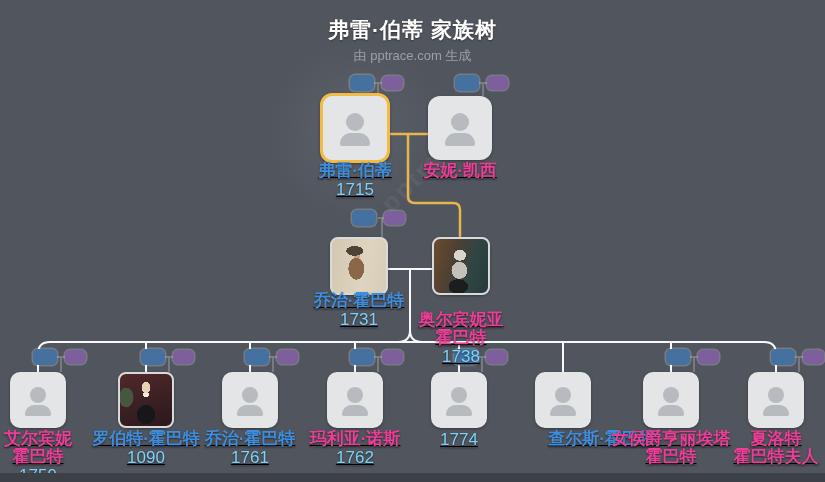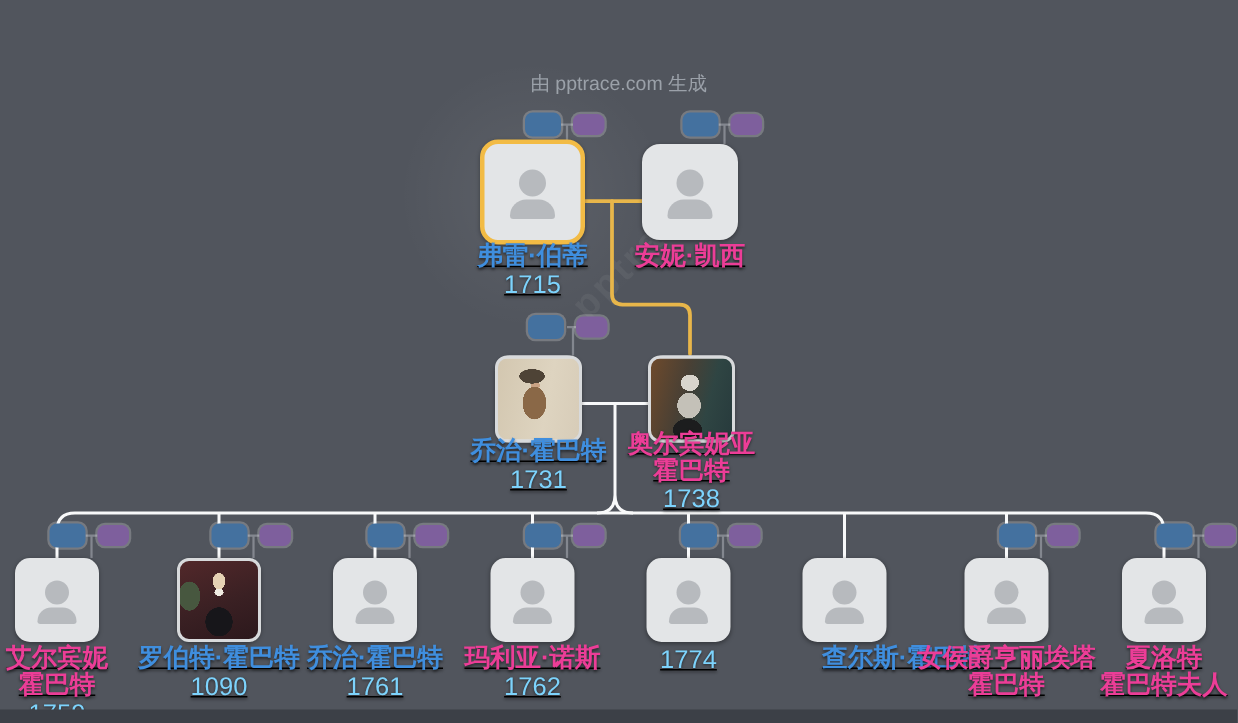--- a/index.html
+++ b/index.html
@@ -60,20 +60,21 @@
   .year{color:#7dd3fc;font-weight:normal;font-size:17px;line-height:19px;text-shadow:0 1px 2px rgba(0,0,0,.55);}
   .bottombar{position:absolute;left:0;bottom:0;width:825px;height:9px;background:#3c4047;z-index:6;}
 </style>
 </head>
 <body>
 
 <div id="canvas">
 
   <div class="glow"></div>
 
+  <div class="title">弗雷·伯蒂 家族树</div>
   <div class="subtitle">由 pptrace.com 生成</div>
   <div class="watermark">pptrace</div>
 
   <svg id="lines" width="825" height="482">
 
     <path d="M388,134 H428" stroke="#e8b64a" stroke-width="2.5" fill="none"></path>
     <path d="M408,134 V196 Q408,203 415,203 H453 Q460,203 460,210 V236" stroke="#e8b64a" stroke-width="2.5" fill="none" stroke-linecap="round"></path>
 
     <path d="M388,269 H432" stroke="#f8f9fa" stroke-width="2" fill="none"></path>
     <path d="M410,269 V330" stroke="#f8f9fa" stroke-width="2" fill="none"></path>
@@ -125,21 +126,21 @@
     <div class="portrait pt-george"></div>
   </div>
   <div class="node mid" style="left:432px;top:237px;">
     <div class="portrait pt-albinia"></div>
   </div>
 
   <div class="label" style="left:269px;top:292px;">
     <div class="male">乔治·霍巴特</div>
     <div class="year">1731</div>
   </div>
-  <div class="label" style="left:371px;top:287px;">
+  <div class="label" style="left:371px;top:311px;">
     <div class="female">奥尔宾妮亚</div>
     <div class="female">霍巴特</div>
     <div class="year">1738</div>
   </div>
 
   <div class="pill blue" style="left:33px;top:349px;"></div>
   <div class="pill purple" style="left:65px;top:350px;"></div>
   <div class="pill blue" style="left:141px;top:349px;"></div>
   <div class="pill purple" style="left:173px;top:350px;"></div>
   <div class="pill blue" style="left:245px;top:349px;"></div>

